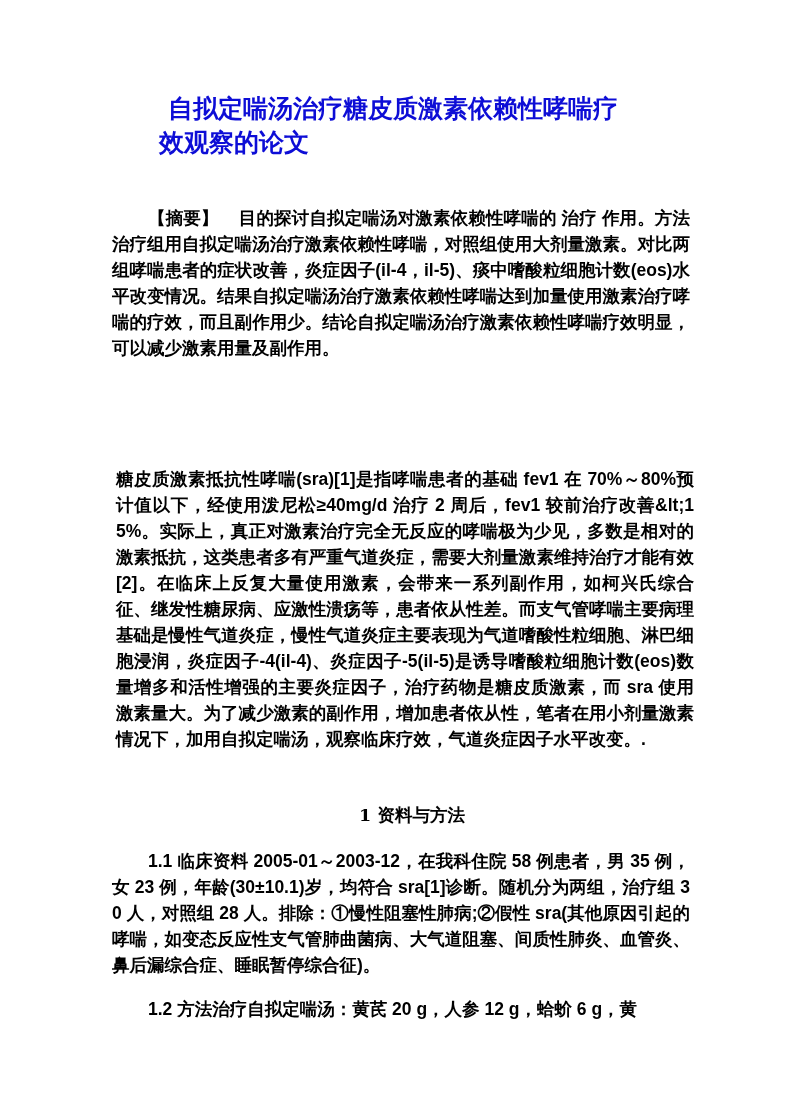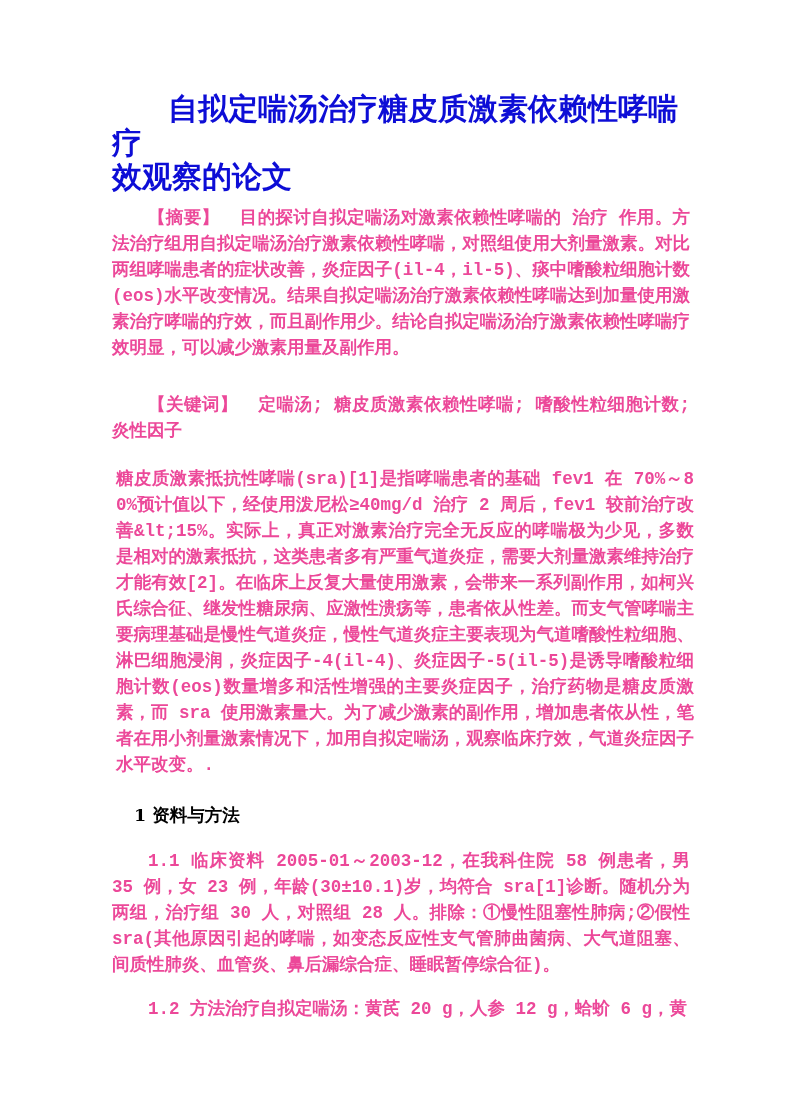--- a/index.html
+++ b/index.html
@@ -16,44 +16,44 @@
     height: 1120px;
     background: #ffffff;
     overflow: hidden;
     box-sizing: border-box;
   }
   .doc-title {
     margin: 0;
     padding: 0;
     color: #0d0dd6;
     font-weight: bold;
-    font-size: 30px;
+    font-size: 25px;
     line-height: 34px;
     text-indent: 56px;
     letter-spacing: 0px;
     font-family: "DejaVu Serif", "Liberation Serif", serif;
     text-align: left;
     word-break: break-all;
   }
   .title-block {
     position: absolute;
     left: 112px;
     top: 92px;
     width: 580px;
   }
   .para {
     margin: 0;
-    color: #ec4899;
+    color: #000000;
     font-weight: bold;
     font-size: 17.5px;
     line-height: 26px;
     text-align: justify;
     text-justify: inter-character;
     word-break: break-all;
-    font-family: Liberation Mono, monospace;
+    font-family: Liberation Sans, sans-serif;
   }
   .indent2 {
     text-indent: 36px;
   }
   .noindent {
     text-indent: 0;
   }
   .blk-abstract { position: absolute; left: 112px; top: 205px;  width: 578px; }
   .blk-keywords { position: absolute; left: 112px; top: 392px;  width: 578px; }
   .blk-intro    { position: absolute; left: 116px; top: 466px;  width: 578px; }
@@ -64,41 +64,39 @@
   .tag { font-weight: bold; }
   .gapsm { display: inline-block; width: 20px; }
   .sec-head {
     margin: 0;
     color: #000000;
     font-weight: bold;
     font-size: 17.5px;
     line-height: 26px;
     text-indent: 22px;
     font-family: "DejaVu Serif", "Liberation Serif", serif;
+    text-align: center;
   }
 </style>
 </head>
 <body>
 
 <div class="page">
 
   <div class="title-block">
     <h1 class="doc-title">
         <span style="display: block;">自拟定喘汤治疗糖皮质激素依赖性哮喘疗</span>
-        <span style="display: block; text-indent: 0px;">效观察的论文</span>
+        <span style="display: block; text-indent: 0px; margin-left: 47px;">效观察的论文</span>
       </h1>
   </div>
 
   <div class="blk-abstract">
     <p class="para indent2"><span class="tag">【摘要】</span><span class="gapsm"></span><span>目的探讨自拟定喘汤对激素依赖性哮喘的 治疗 作用。方法治疗组用自拟定喘汤治疗激素依赖性哮喘，对照组使用大剂量激素。对比两组哮喘患者的症状改善，炎症因子(il-4，il-5)、痰中嗜酸粒细胞计数(eos)水平改变情况。结果自拟定喘汤治疗激素依赖性哮喘达到加量使用激素治疗哮喘的疗效，而且副作用少。结论自拟定喘汤治疗激素依赖性哮喘疗效明显，可以减少激素用量及副作用。</span></p>
   </div>
 
-  <div class="blk-keywords">
-    <p class="para indent2"><span class="tag">【关键词】</span><span class="gapsm"></span><span>定喘汤; 糖皮质激素依赖性哮喘; 嗜酸性粒细胞计数; 炎性因子</span></p>
-  </div>
 
   <div class="blk-intro">
     <p class="para noindent">糖皮质激素抵抗性哮喘(sra)[1]是指哮喘患者的基础 fev1 在 70%～80%预计值以下，经使用泼尼松≥40mg/d 治疗 2 周后，fev1 较前治疗改善&amp;lt;15%。实际上，真正对激素治疗完全无反应的哮喘极为少见，多数是相对的激素抵抗，这类患者多有严重气道炎症，需要大剂量激素维持治疗才能有效[2]。在临床上反复大量使用激素，会带来一系列副作用，如柯兴氏综合征、继发性糖尿病、应激性溃疡等，患者依从性差。而支气管哮喘主要病理基础是慢性气道炎症，慢性气道炎症主要表现为气道嗜酸性粒细胞、淋巴细胞浸润，炎症因子-4(il-4)、炎症因子-5(il-5)是诱导嗜酸粒细胞计数(eos)数量增多和活性增强的主要炎症因子，治疗药物是糖皮质激素，而 sra 使用激素量大。为了减少激素的副作用，增加患者依从性，笔者在用小剂量激素情况下，加用自拟定喘汤，观察临床疗效，气道炎症因子水平改变。.</p>
   </div>
 
   <div class="blk-sec1">
     <p class="sec-head">1  资料与方法</p>
   </div>
 
   <div class="blk-sec11">

